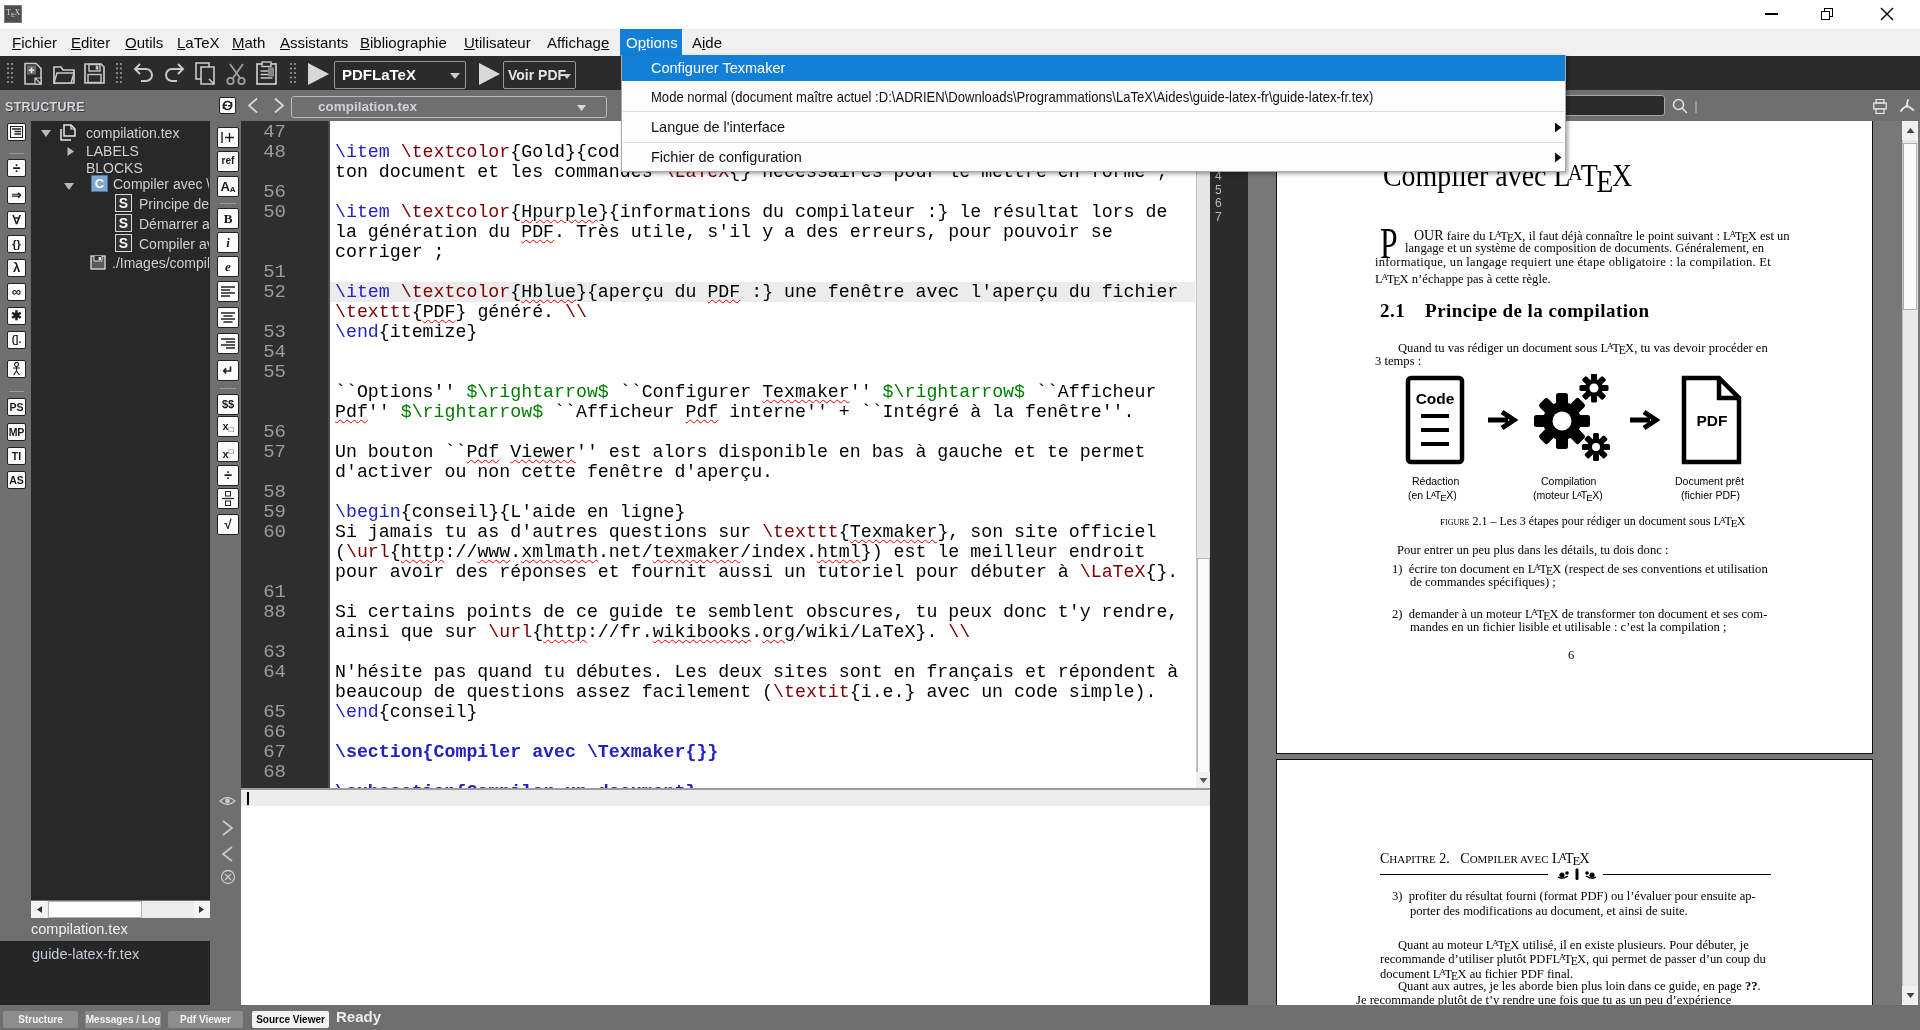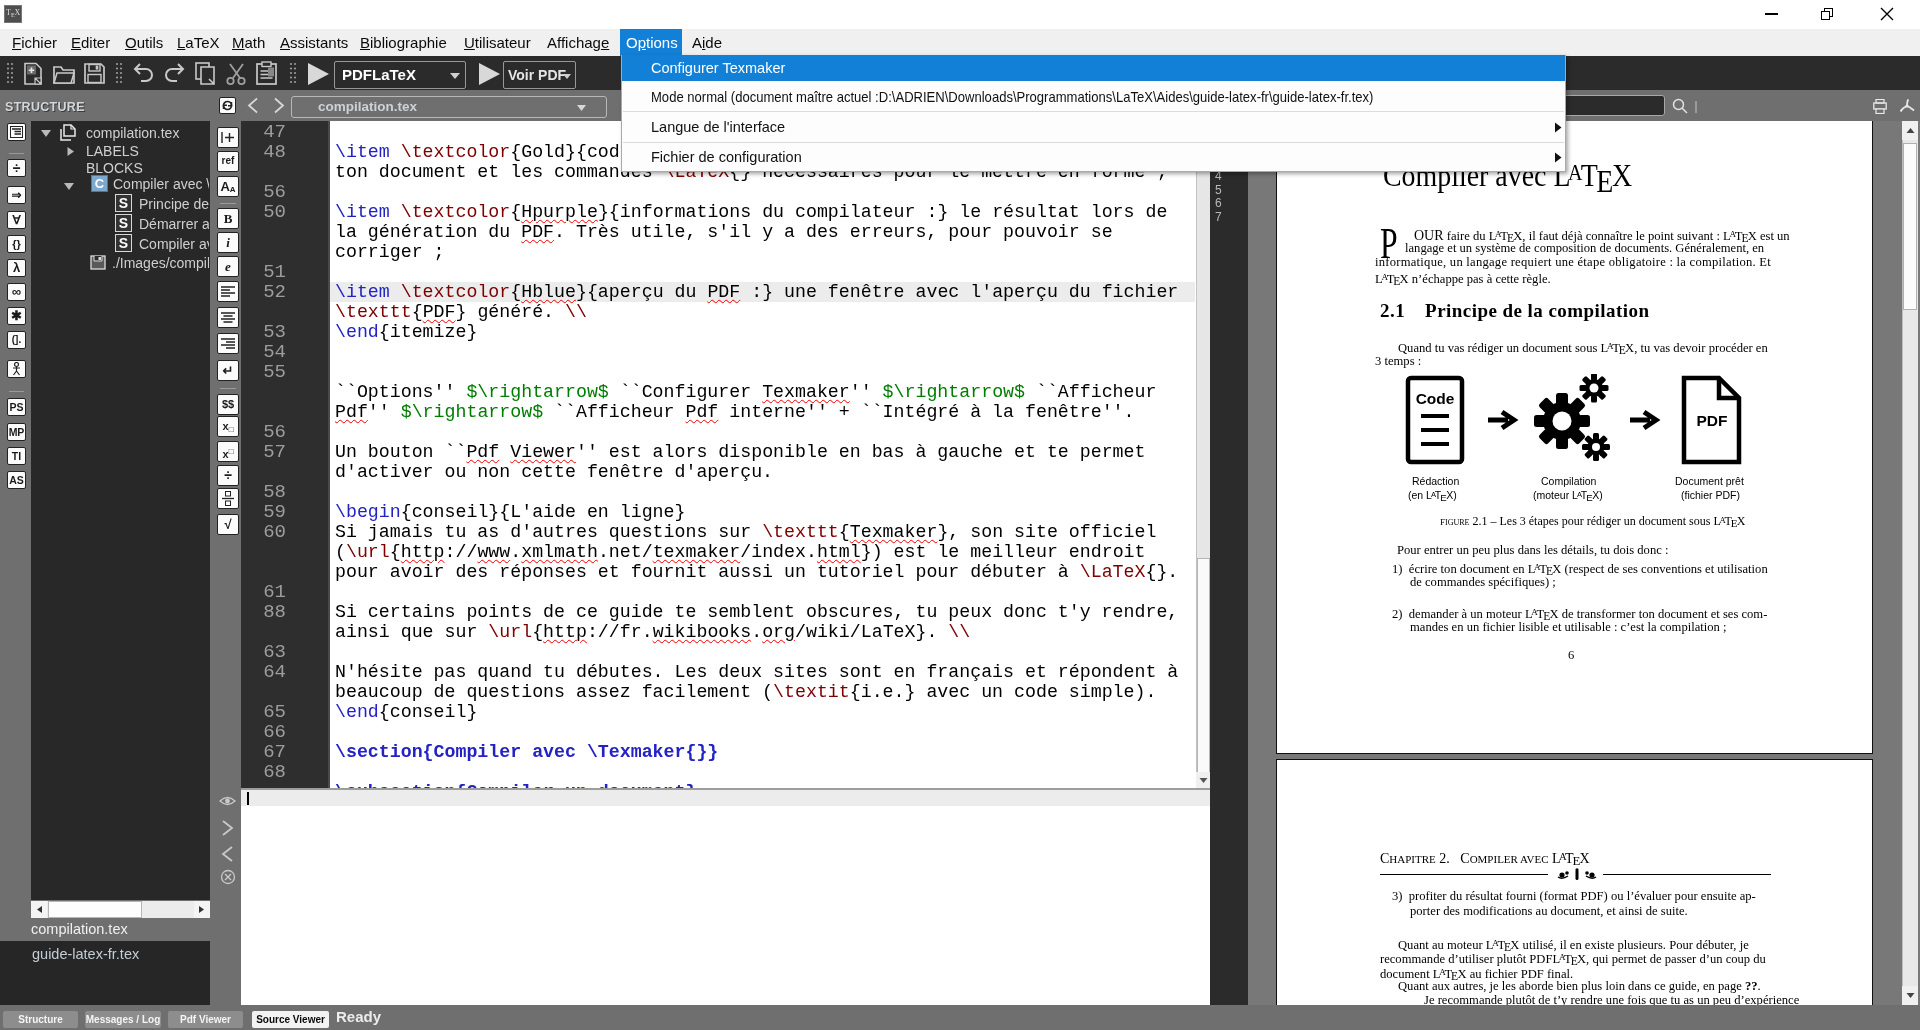--- a/index.html
+++ b/index.html
@@ -483,21 +483,21 @@
         <rect x="19.5" y="2" width="3" height="10" rx="1.5"></rect>
         <circle cx="21" cy="1.8" r="1.6"></circle>
       </g>
     </svg>
 <div class="pt" style="left:1392px;top:889px">3)&nbsp;&nbsp;profiter du résultat fourni (format PDF) ou l’évaluer pour ensuite ap-</div>
 <div class="pt" style="left:1410px;top:904px">porter des modifications au document, et ainsi de suite.</div>
 <div class="pt" style="left:1398px;top:936px">Quant au moteur L<span class="la">A</span>T<span class="le">E</span>X utilisé, il en existe plusieurs. Pour débuter, je</div>
 <div class="pt" style="left:1380px;top:950px">recommande d’utiliser plutôt PDFL<span class="la">A</span>T<span class="le">E</span>X, qui permet de passer d’un coup du</div>
 <div class="pt" style="left:1380px;top:965px">document L<span class="la">A</span>T<span class="le">E</span>X au fichier PDF final.</div>
 <div class="pt" style="left:1398px;top:979px">Quant aux autres, je les aborde bien plus loin dans ce guide, en page <b>??</b>.</div>
-<div class="pt" style="left:1424px;top:993px">Je recommande plutôt de t’y rendre une fois que tu as un peu d’expérience</div>
+<div class="pt" style="left:1356px;top:993px">Je recommande plutôt de t’y rendre une fois que tu as un peu d’expérience</div>
 
 <div class="abs" style="left:621px;top:55px;width:945px;height:117px;background:#fdfdfd;border:1px solid #a9a9a9;box-shadow:2px 2px 4px rgba(0,0,0,0.35);z-index:50"></div>
 <div class="abs" style="left:622px;top:55px;width:943px;height:26px;background:#1280d7;z-index:51"></div>
 <div class="mui" style="left:651px;top:55px;color:#fff;z-index:52">Configurer Texmaker</div>
 <div class="mui" style="left:651px;top:84px;z-index:52;transform:scaleX(0.9);transform-origin:left">Mode normal (document maître actuel :D:\ADRIEN\Downloads\Programmations\LaTeX\Aides\guide-latex-fr\guide-latex-fr.tex)</div>
 <div class="abs" style="left:623px;top:111px;width:941px;height:1px;background:#dcdcdc;z-index:52"></div>
 <div class="mui" style="left:651px;top:114px;z-index:52">Langue de l'interface</div>
 <svg class="abs" style="left:1554px;top:122px;z-index:52" width="8" height="11">
       <path d="M1 0.5 L7.5 5.5 L1 10.5 Z" fill="#111"></path>
     </svg>

